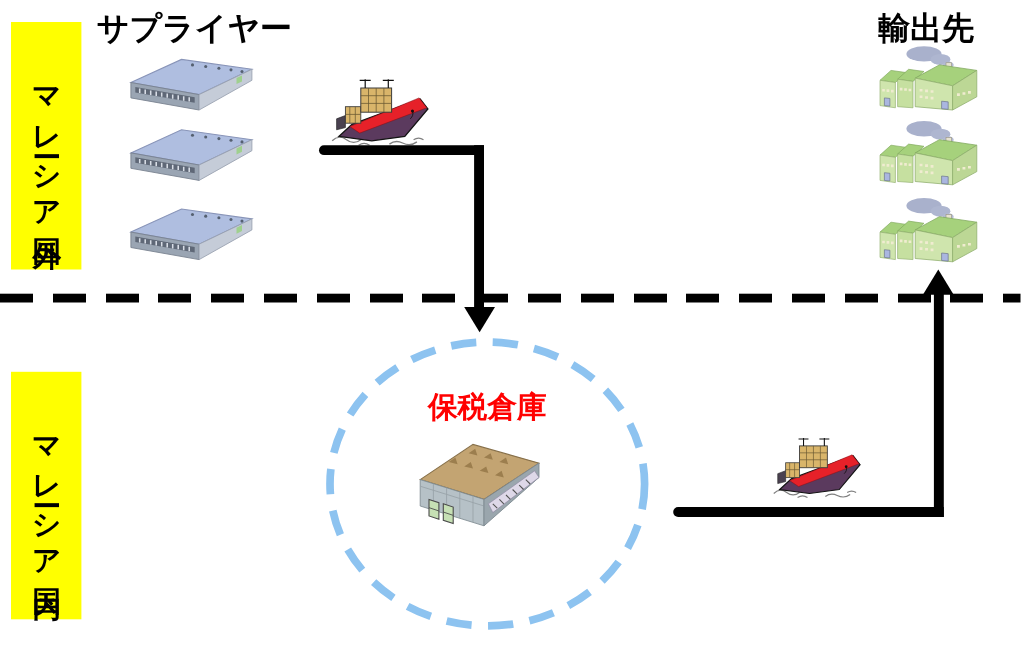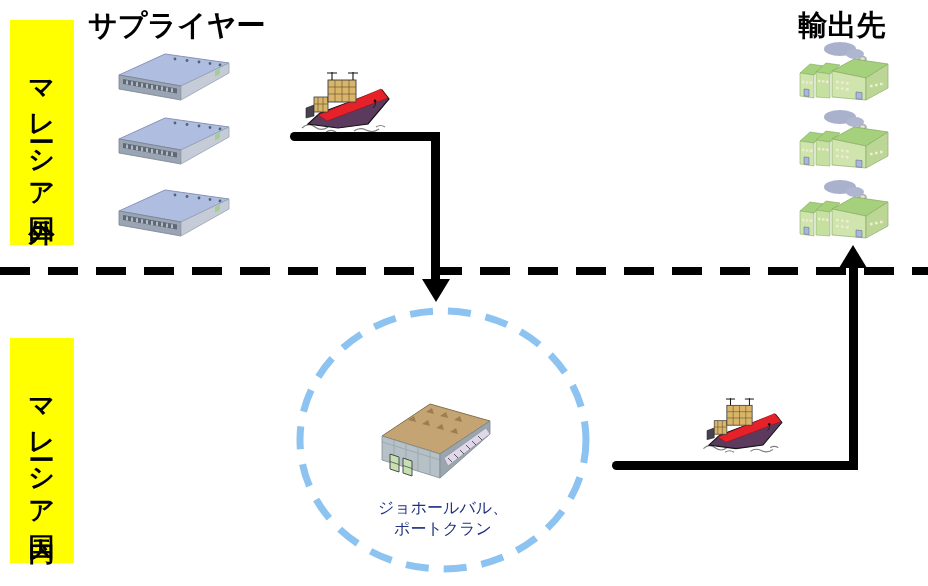--- a/index.html
+++ b/index.html
@@ -160,25 +160,22 @@
 
   <div class="seg a1h"></div>
   <div class="seg a1v"></div>
   <div class="head head-down"></div>
 
   <div class="divider"></div>
 
   <svg class="circle-wrap" viewBox="0 0 296 270">
     <ellipse cx="148" cy="135" rx="143" ry="129" fill="none" stroke="var(--circle-dash,#8DC3F0)" stroke-width="7" stroke-dasharray="23 15" stroke-linecap="butt"></ellipse>
   </svg>
+  <div class="bonded-title">保税倉庫</div>
   <svg class="icon bonded-icon" width="114" height="86" viewBox="0 0 114 86">
       <use href="#sym-bonded"></use>
     </svg>
-  <div class="locations">
-    <span>ジョホールバル、</span><br>
-    <span>ポートクラン</span>
-  </div>
 
   <div class="seg a2h"></div>
   <div class="seg a2v"></div>
   <div class="head head-up"></div>
 
 </div>
 
 </body></html>

